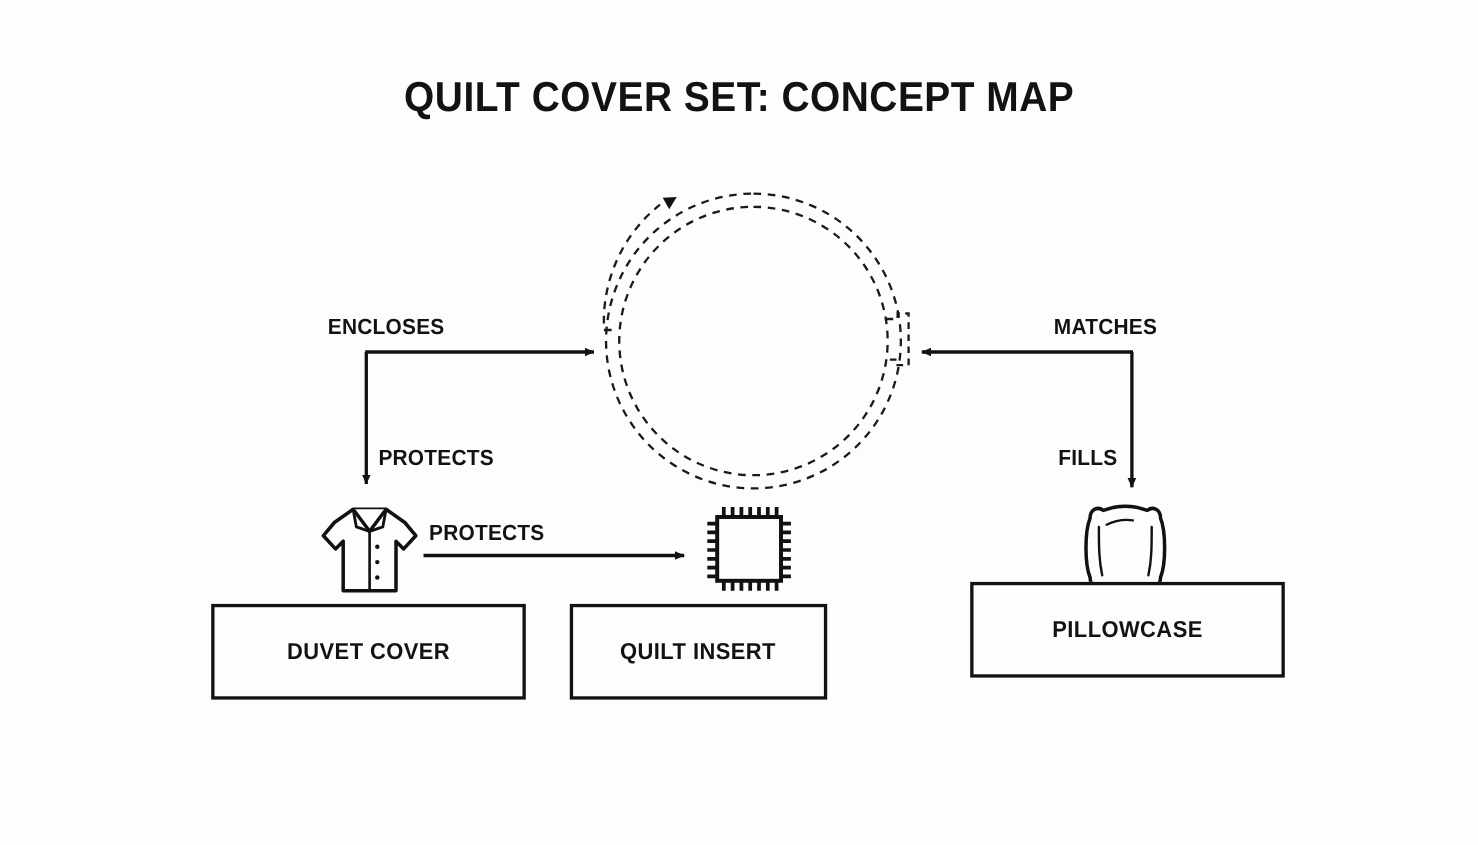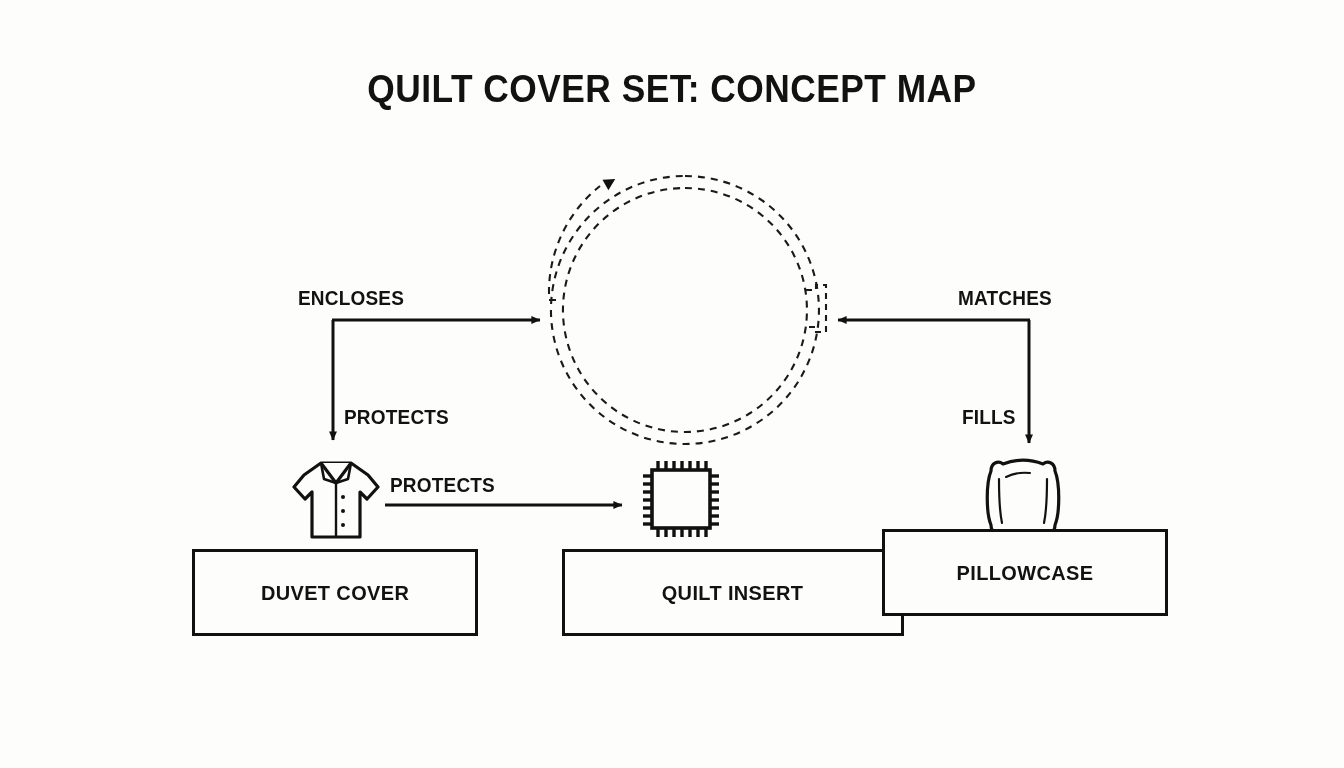--- a/index.html
+++ b/index.html
@@ -91,21 +91,21 @@
   .node-box-label {
     font-family: "Liberation Sans Narrow", "Liberation Sans", sans-serif;
     font-weight: bold;
     font-size: 21px;
     letter-spacing: 0.4px;
     color: #121212;
     transform: scaleX(0.95);
     white-space: nowrap;
   }
   #box-duvet    { left: 192px; top: 549px; width: 286px; height: 87px; }
-  #box-insert   { left: 562px; top: 549px; width: 342px; height: 87px; }
+  #box-insert   { left: 518px; top: 549px; width: 234px; height: 87px; }
   #box-pillow   { left: 882px; top: 529px; width: 286px; height: 87px; }
 
   
   .icon-holder { position: absolute; }
   #icon-shirt  { left: 288px; top: 453px; width: 96px; height: 92px; }
   #icon-insert { left: 637px; top: 455px; width: 88px; height: 88px; }
   #icon-pillow { left: 978px; top: 455px; width: 90px; height: 86px; }
 
   
   #wires {

